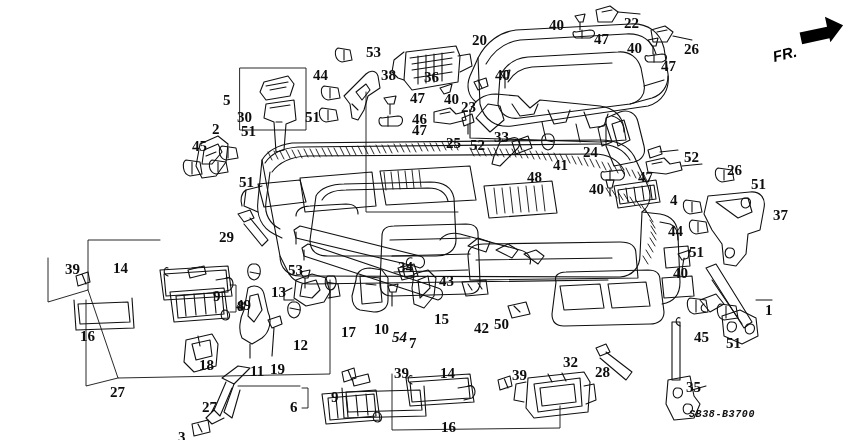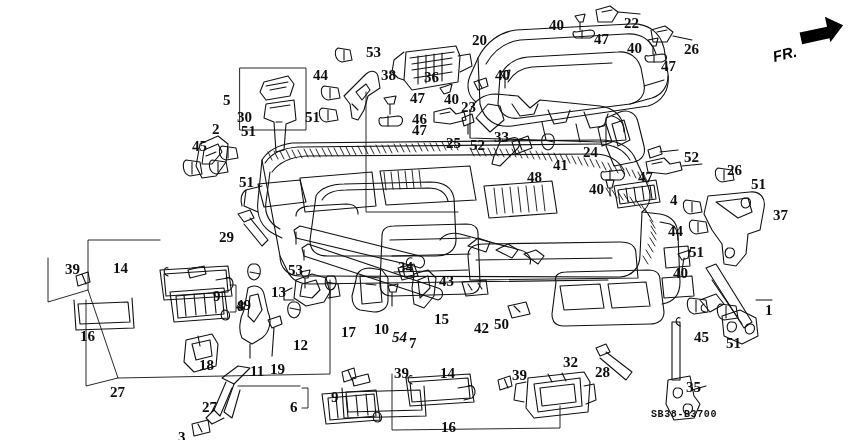--- a/index.html
+++ b/index.html
@@ -548,21 +548,21 @@
         </g>
 
     </g>
   </svg>
 
   <div class="frlabel" style="left:775px;top:48px;">FR.</div>
   <svg style="position:absolute;left:796px;top:14px;" width="50" height="36" viewBox="0 0 50 36">
     <path d="M4,26 L4,14 L32,14 L32,4 L48,16 L32,30 L32,26 Z" fill="#000" transform="rotate(-12 25 18)"></path>
   </svg>
 
-  <div class="diagid" style="left:651px;top:409px;">SB38-B3700</div>
+  <div class="diagid" style="left:689px;top:409px;font-style:italic;">SB38-B3700</div>
 
   <div id="callouts">
       <div class="cal" style="left: 366px; top: 45px;">53</div>
       <div class="cal" style="left: 313px; top: 68px;">44</div>
       <div class="cal" style="left: 381px; top: 68px;">38</div>
       <div class="cal" style="left: 424px; top: 70px;">36</div>
       <div class="cal" style="left: 495px; top: 68px;">40</div>
       <div class="cal" style="left: 410px; top: 91px;">47</div>
       <div class="cal" style="left: 461px; top: 80px; margin-top: 20px;">23</div>
       <div class="cal" style="left: 444px; top: 92px;">40</div>

